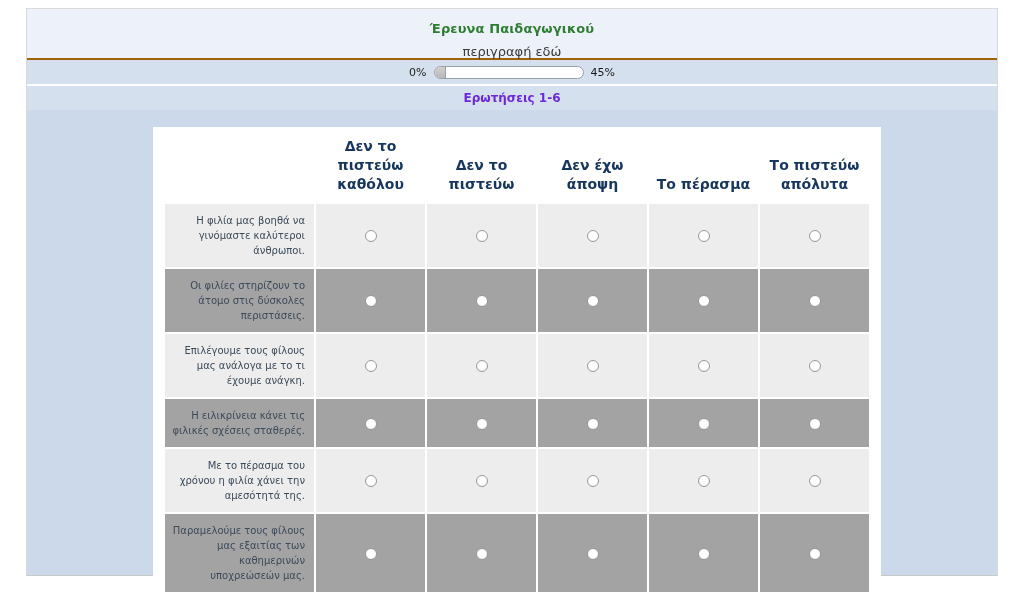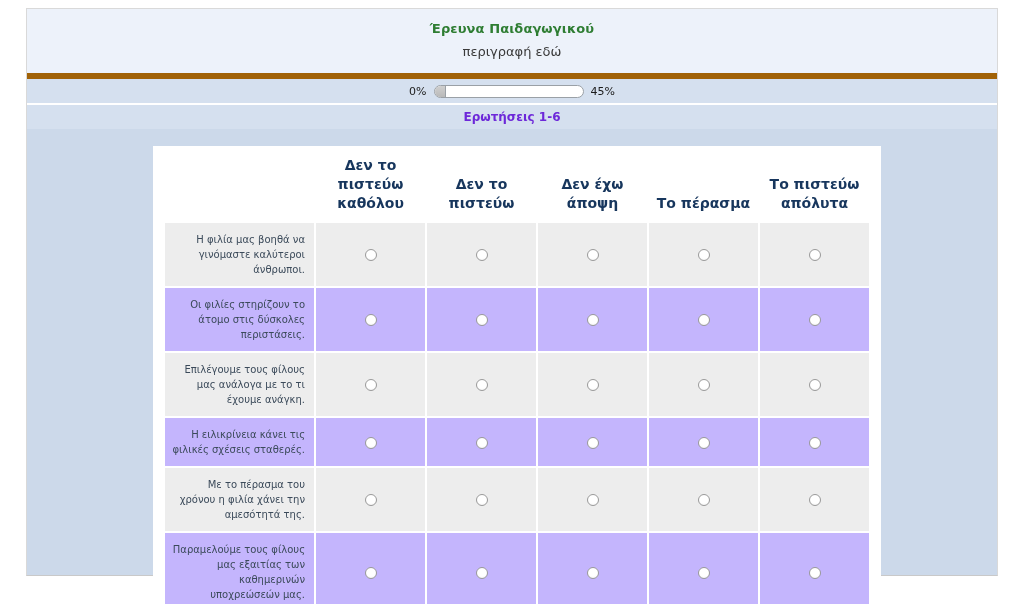--- a/index.html
+++ b/index.html
@@ -22,23 +22,23 @@
     width: 972px;
     height: 568px;
     border: 1px solid #d9d9d9;
     border-bottom-color: #c9c9c9;
     background: #ccd9ea;
     box-sizing: border-box;
   }
 
   
   .header-band {
-    height: 70px;
+    height: 51px;
     background: #edf2fa;
-    border-bottom: 6px solid #a16207;
+    border-bottom: 2px solid #a16207;
     box-sizing: border-box;
     text-align: center;
     padding-top: 12px;
   }
   .survey-title {
     font-size: 13px;
     font-weight: bold;
     color: #2e7d32;
     letter-spacing: .1px;
     margin: 0;
@@ -165,21 +165,21 @@
     text-align: center;
     vertical-align: middle;
   }
   .matrix tr.shaded td.rowlabel,
   .matrix tr.shaded td.optcell {
     background: #ededed;
     margin-top: 9px;
   }
   .matrix tr.plain td.rowlabel,
   .matrix tr.plain td.optcell {
-    background: #c4b5fd;
+    background: #a3a3a3;
   }
 
   .radio {
     display: inline-block;
     width: 12px;
     height: 12px;
     border-radius: 50%;
     border: 1px solid #9a9a9a;
     background: radial-gradient(circle at 50% 38%, #ffffff 55%, #ebebeb 100%);
     box-sizing: border-box;

